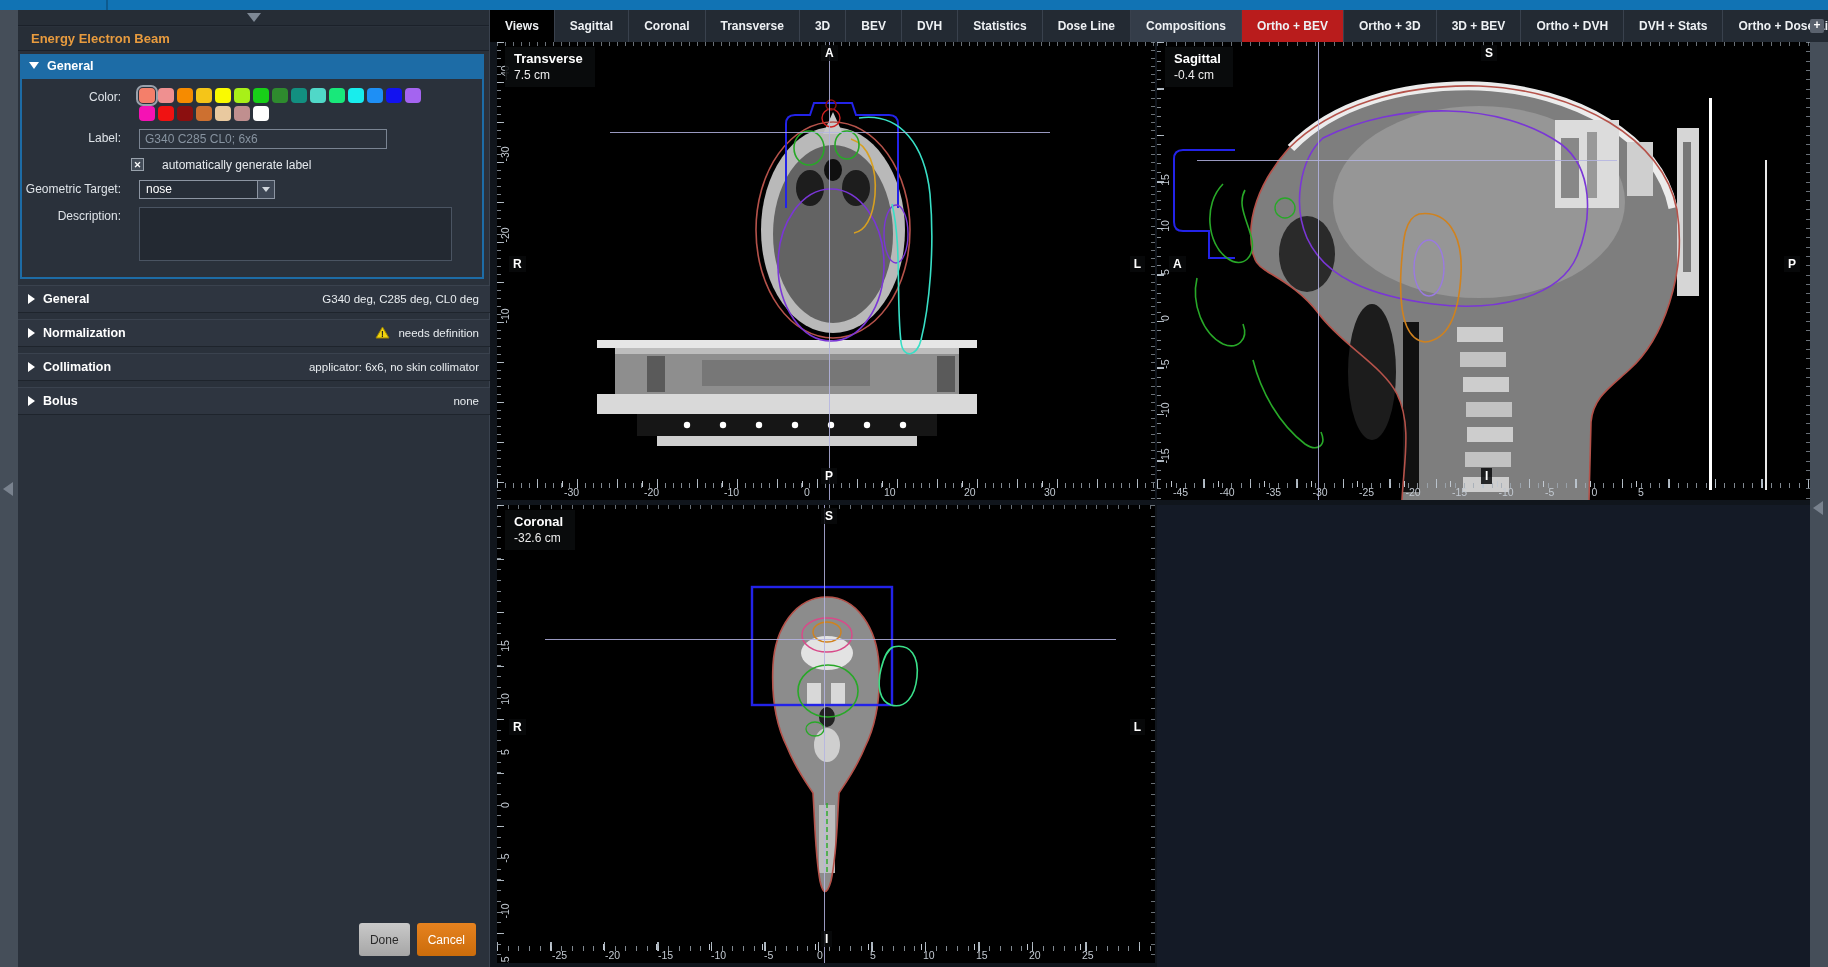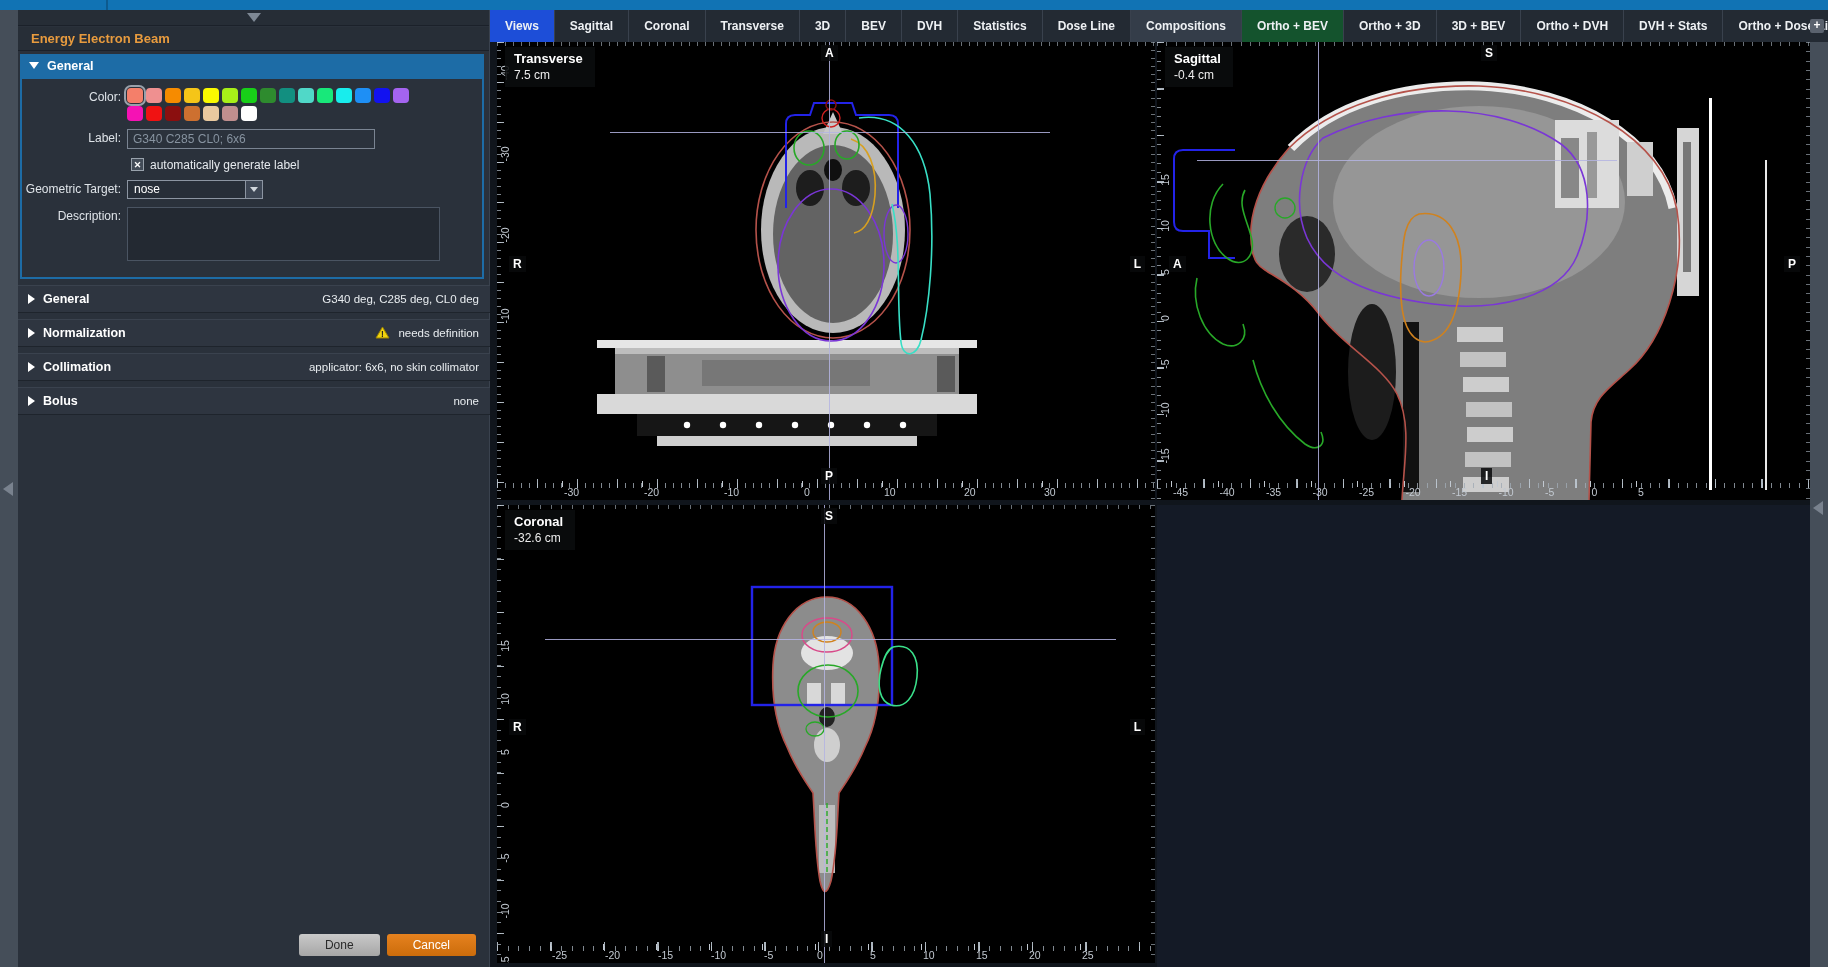--- a/index.html
+++ b/index.html
@@ -36,21 +36,21 @@
 
   .sec-general-header { position:absolute; left:2px; top:44px; width:464px; height:25px;
                         background:#1d6ca6; color:#fff; font-size:12.5px; font-weight:bold;
                         line-height:25px; padding-left:9px; }
   .sec-general-header .tri-d { border-top-color:#fff; border-left-width:5px; border-right-width:5px;
                                border-top-width:7px; margin-right:8px; vertical-align:1px; }
 
   .general-body { position:absolute; left:2px; top:69px; width:464px; height:200px;
                   border:2px solid #1d6ca6; border-top:none; background:#2a313b;
                   font-size:12px; }
-  .frow { position:absolute; left:0; width:100%; display:flex; align-items:flex-start; }
+  .frow { position:absolute; left:0; width:100%; display:flex; align-items:flex-start;gap:12px; }
   .flabel { width:105px; text-align:right; padding-right:6px; color:#dfe4e9; flex:none; padding-top:2px; }
 
   .row-color { top:9px; }
   .swatch-wrap { width:300px; display:flex; flex-wrap:wrap; gap:3px 3px; }
   .swatch { width:16px; height:15px; border-radius:4px; flex:none; }
   .swatch.selected { outline:2px solid #99a1ab; outline-offset:1px; border-radius:4px; }
 
   .row-label { top:50px; }
   .text-input { width:248px; height:20px; background:#2b323c; border:1px solid #7a8492;
                 color:#8793a0; font-size:12px; padding:0 5px; font-family:inherit; }
@@ -79,33 +79,33 @@
              display:flex; align-items:center; }
   .tri-r { display:inline-block; width:0; height:0; margin:0 8px 0 10px;
            border-top:5px solid transparent; border-bottom:5px solid transparent;
            border-left:7px solid #fff; flex:none; }
   .sec-label { font-size:12.5px; font-weight:bold; color:#fff; }
   .sec-summary { margin-left:auto; padding-right:11px; font-size:11.5px; color:#e8ecef;
                  display:flex; align-items:center; gap:8px; }
   .warn-icon { flex:none; }
 
   .panel-buttons { position:absolute; right:13px; bottom:11px; display:flex; gap:7px; }
-  .btn { height:22px; padding:0 26px; font-size:12px; border:none; border-radius:3px;
+  .btn { height:33px; padding:0 11px; font-size:12px; border:none; border-radius:3px;
          font-family:inherit; cursor:pointer; }
   .btn-done { background:linear-gradient(#c9c9c9,#a6a6a6); color:#2a2a2a; }
   .btn-cancel { background:linear-gradient(#e6821f,#cb6c0b); color:#fff; }
 
   
   .tabbar { position:absolute; left:490px; top:10px; width:1338px; height:32px;
             background:#232a33; display:flex; align-items:stretch; }
   .tab { padding:0 15px; line-height:32px; font-size:12px; font-weight:bold; color:#eef1f4;
          border-right:1px solid #39414d; white-space:nowrap; }
-  .tab.light  { background:#1d4ed8; }
+  .tab.light  { background:#000000; }
   .tab.subtle { background:#343d49; }
-  .tab.active { background:#14532d; }
+  .tab.active { background:#b91c1c; }
   .tab-add { position:absolute; right:4px; top:9px; width:14px; height:14px; background:#5a626e;
              color:#fff; border-radius:2px; font-size:12px; line-height:13px; text-align:center;
              font-weight:bold; }
 
   
   .workspace { position:absolute; left:490px; top:42px; width:1320px; height:925px; background:#10151c; }
   .viewport { position:absolute; background:#000; overflow:hidden; }
   .vp-t { left:7px;   top:0;     width:658px; height:458px; --minor:8px;    --major:40px; }
   .vp-s { left:667px; top:0;     width:653px; height:458px; --minor:9.3px;  --major:46.5px; }
   .vp-c { left:7px;   top:463px; width:658px; height:458px; --minor:10.7px; --major:53.5px; }

